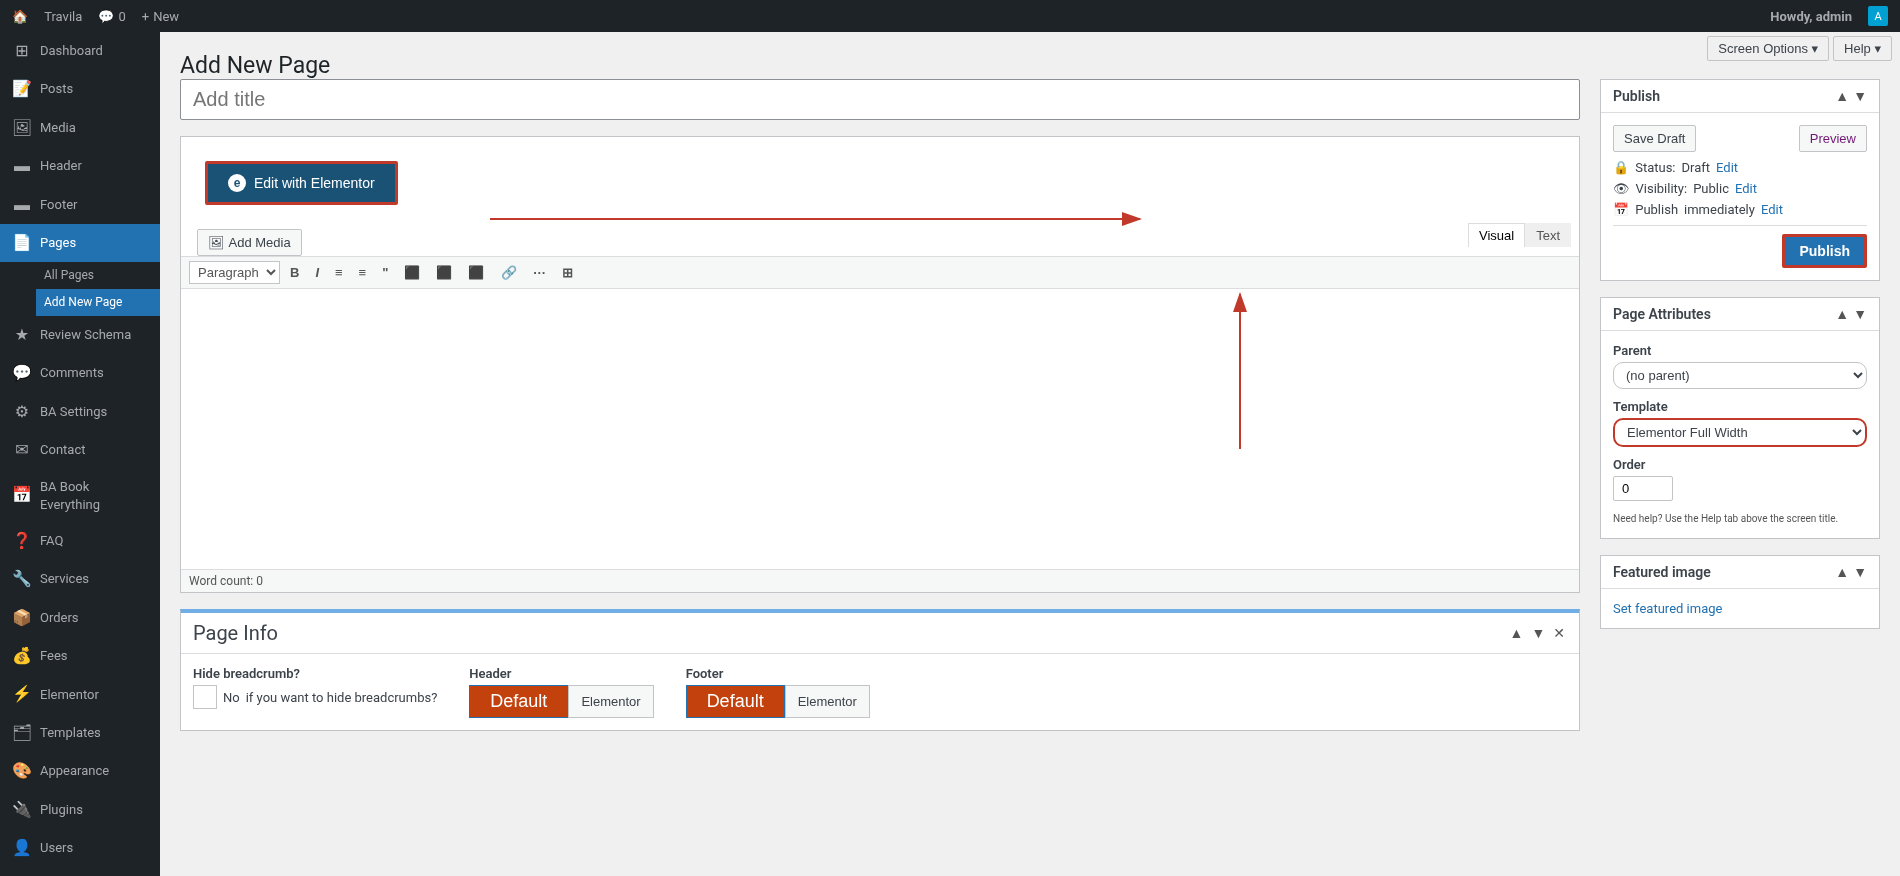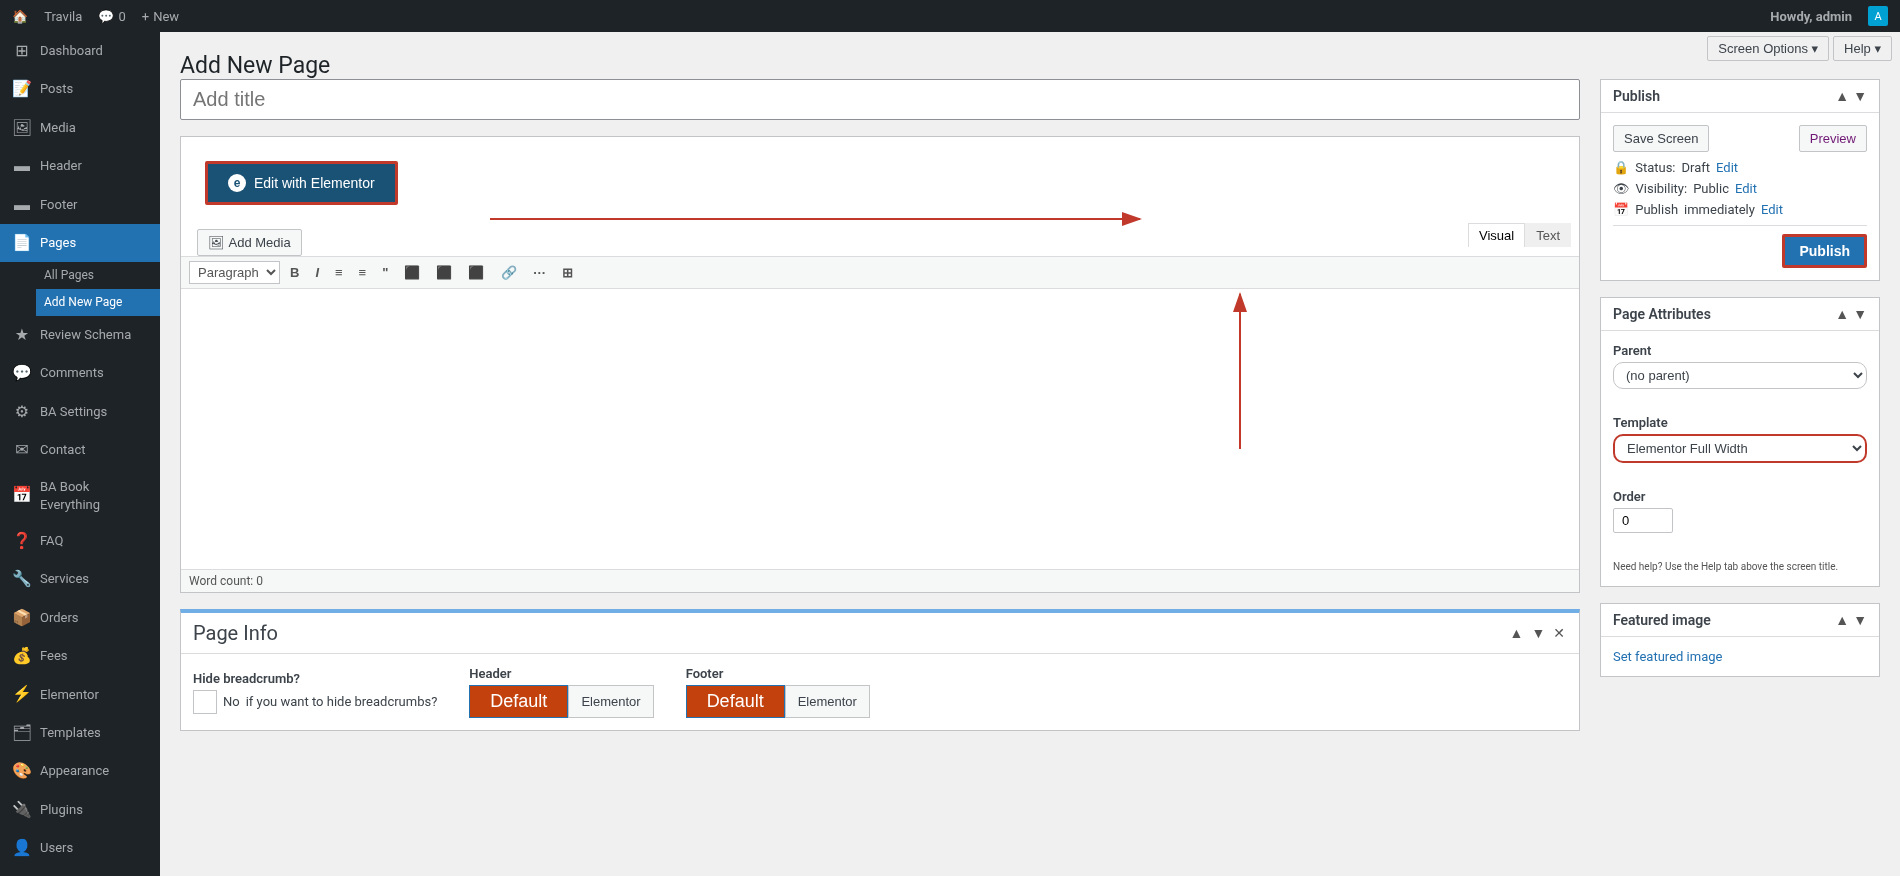--- a/index.html
+++ b/index.html
@@ -170,21 +170,21 @@
       display: flex;
       align-items: center;
       justify-content: space-between;
       padding: 8px 12px;
       border-bottom: 1px solid #dcdcde;
       cursor: pointer;
     }
     .box-header h3 { font-size: 20px; font-weight: 400; }
     .box-header-controls { display: flex; gap: 4px; align-items: center; }
     .box-ctrl-btn { background: none; border: none; cursor: pointer; color: #555; font-size: 14px; padding: 2px; }
-    .page-info-content { padding: 12px; display: flex; gap: 32px; align-items: center; }
+    .page-info-content { padding: 12px; display: flex; gap: 32px; align-items: flex-start; }
     .page-info-field { display: flex; flex-direction: column; gap: 4px; }
     .page-info-field label { font-size: 13px; font-weight: 600; }
     .toggle-group { display: flex; align-items: center; gap: 6px; }
     .toggle-input { width: 24px; height: 24px; border: 1px solid #c3c4c7; background: #fff; }
     .button-group { display: flex; gap: 0; }
     .btn-default { background: #c2410c; border: 1px solid #2271b1; color: #fff; padding: 5px 20px; cursor: pointer; font-size: 18px; }
     .btn-elementor { background: #f6f7f7; border: 1px solid #c3c4c7; color: #3c434a; padding: 5px 12px; cursor: pointer; font-size: 13px; }
 
     
     .right-sidebar {
@@ -245,21 +245,21 @@
       cursor: pointer;
       font-size: 14px;
       font-weight: 600;
       float: right;
       border-radius: 2px;
       border: 3px solid #c0392b;
     }
     .clearfix::after { content: ''; display: table; clear: both; }
 
     
-    .form-row { margin-bottom: 26px; }
+    .form-row { margin-bottom: 10px; }
     .form-row label { display: block; font-size: 13px; font-weight: 600; margin-bottom: 4px; }
     .form-select {
       width: 100%;
       padding: 4px 8px;
       border: 1px solid #c3c4c7;
       background: #fff;
       font-size: 13px;
       color: #3c434a;
       border-radius: 10px;
     }
@@ -519,21 +519,21 @@
         <div class="metabox">
           <div class="metabox-header">
             <h3>Publish</h3>
             <div class="metabox-controls">
               <button class="metabox-ctrl">▲</button>
               <button class="metabox-ctrl">▼</button>
             </div>
           </div>
           <div class="metabox-body">
             <div class="publish-row">
-              <button class="btn-save-draft">Save Screen</button>
+              <button class="btn-save-draft">Save Draft</button>
               <button class="btn-preview">Preview</button>
             </div>
             <div class="publish-meta">
               <span>🔒</span>
               <span>Status:</span>
               <span>Draft</span>
               <a href="#">Edit</a>
             </div>
             <div class="publish-meta">
               <span>👁</span>

